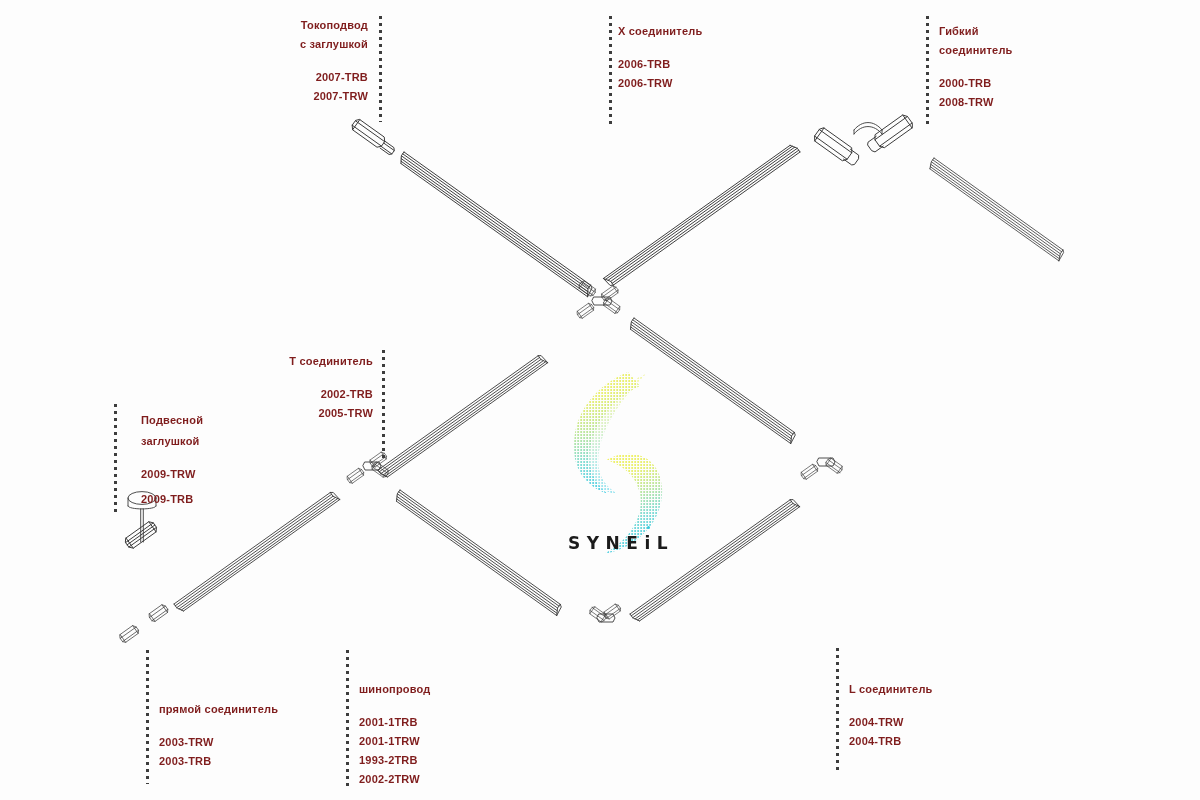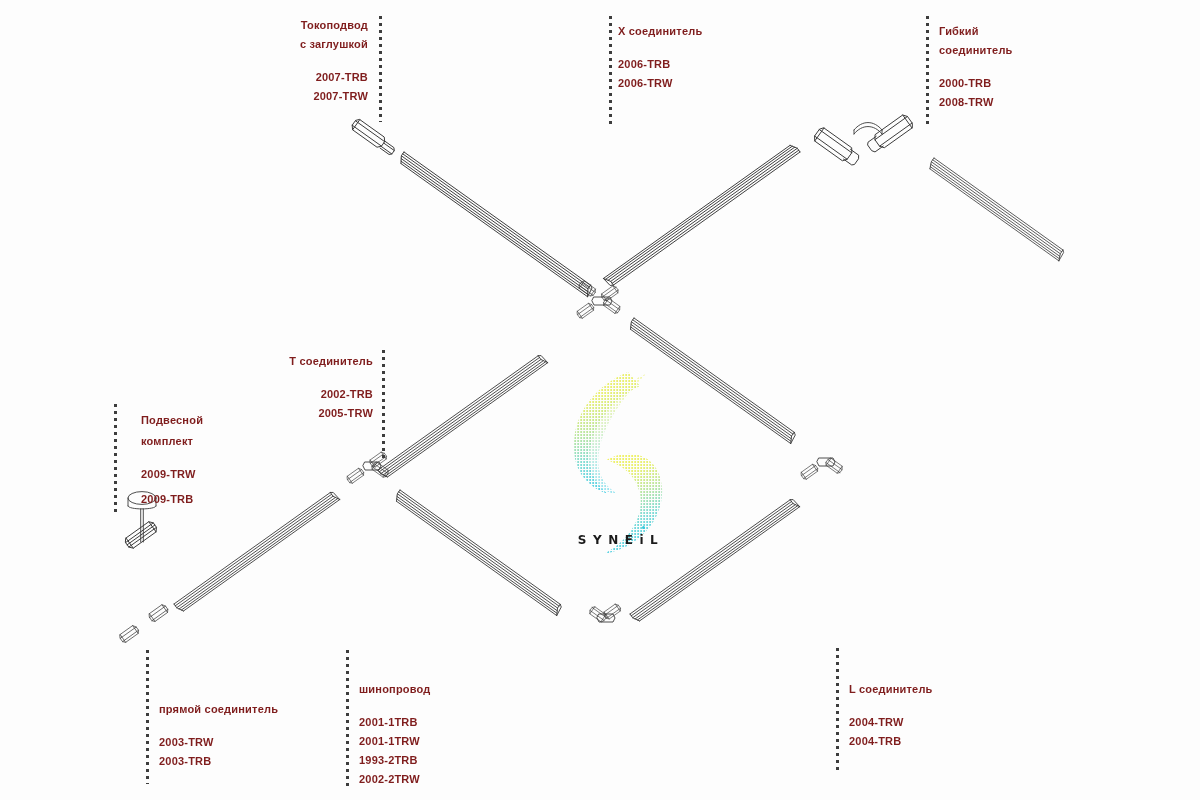--- a/index.html
+++ b/index.html
@@ -22,21 +22,21 @@
   .lbl.lalign{text-align:left;}
 
   
   .dots{position:absolute;width:3px;background-image:
       repeating-linear-gradient(to bottom,#3d3d3d 0 3px,rgba(0,0,0,0) 3px 7px);}
 
   
   #logo{position:absolute;left:556px;top:368px;width:130px;height:190px;}
   #logo svg{position:absolute;left:0;top:0;}
   #wordmark{position:absolute;left:551px;top:533px;width:140px;text-align:center;
-     font-size:12px;letter-spacing:6.5px;font-weight:700;color:#1b1b1b;
+     font-size:17px;letter-spacing:6.5px;font-weight:700;color:#1b1b1b;
      font-family:"DejaVu Sans",sans-serif;}
   #wordmark .dotI{color:#1b1b1b;position:relative;}
   #wordmark .dotI::after{content:"";position:absolute;left:3px;top:-7px;width:3px;height:3px;
      background:#35c8dd;border-radius:50%;}
 </style>
 </head>
 <body>
 
 <div id="stage">
 
@@ -295,21 +295,21 @@
     <span class="codes">
       <span>2002-TRB</span>
       <span>2005-TRW</span>
     </span>
   </div>
 
   <div class="dots" style="left:114px;top:404px;height:112px;"></div>
   <div class="lbl lalign" style="left:141px;top:410px;width:130px;line-height:21px;">
     <span class="title">
       <span>Подвесной</span><br>
-      <span>комплект</span>
+      <span>заглушкой</span>
     </span>
     <span class="codes" style="margin-top:12px;">
       <span>2009-TRW</span>
       <span style="margin-top:4px;">2009-TRB</span>
     </span>
   </div>
 
   <div class="dots" style="left:146px;top:650px;height:134px;"></div>
   <div class="lbl lalign" style="left:159px;top:700px;width:200px;">
     <span class="title">

